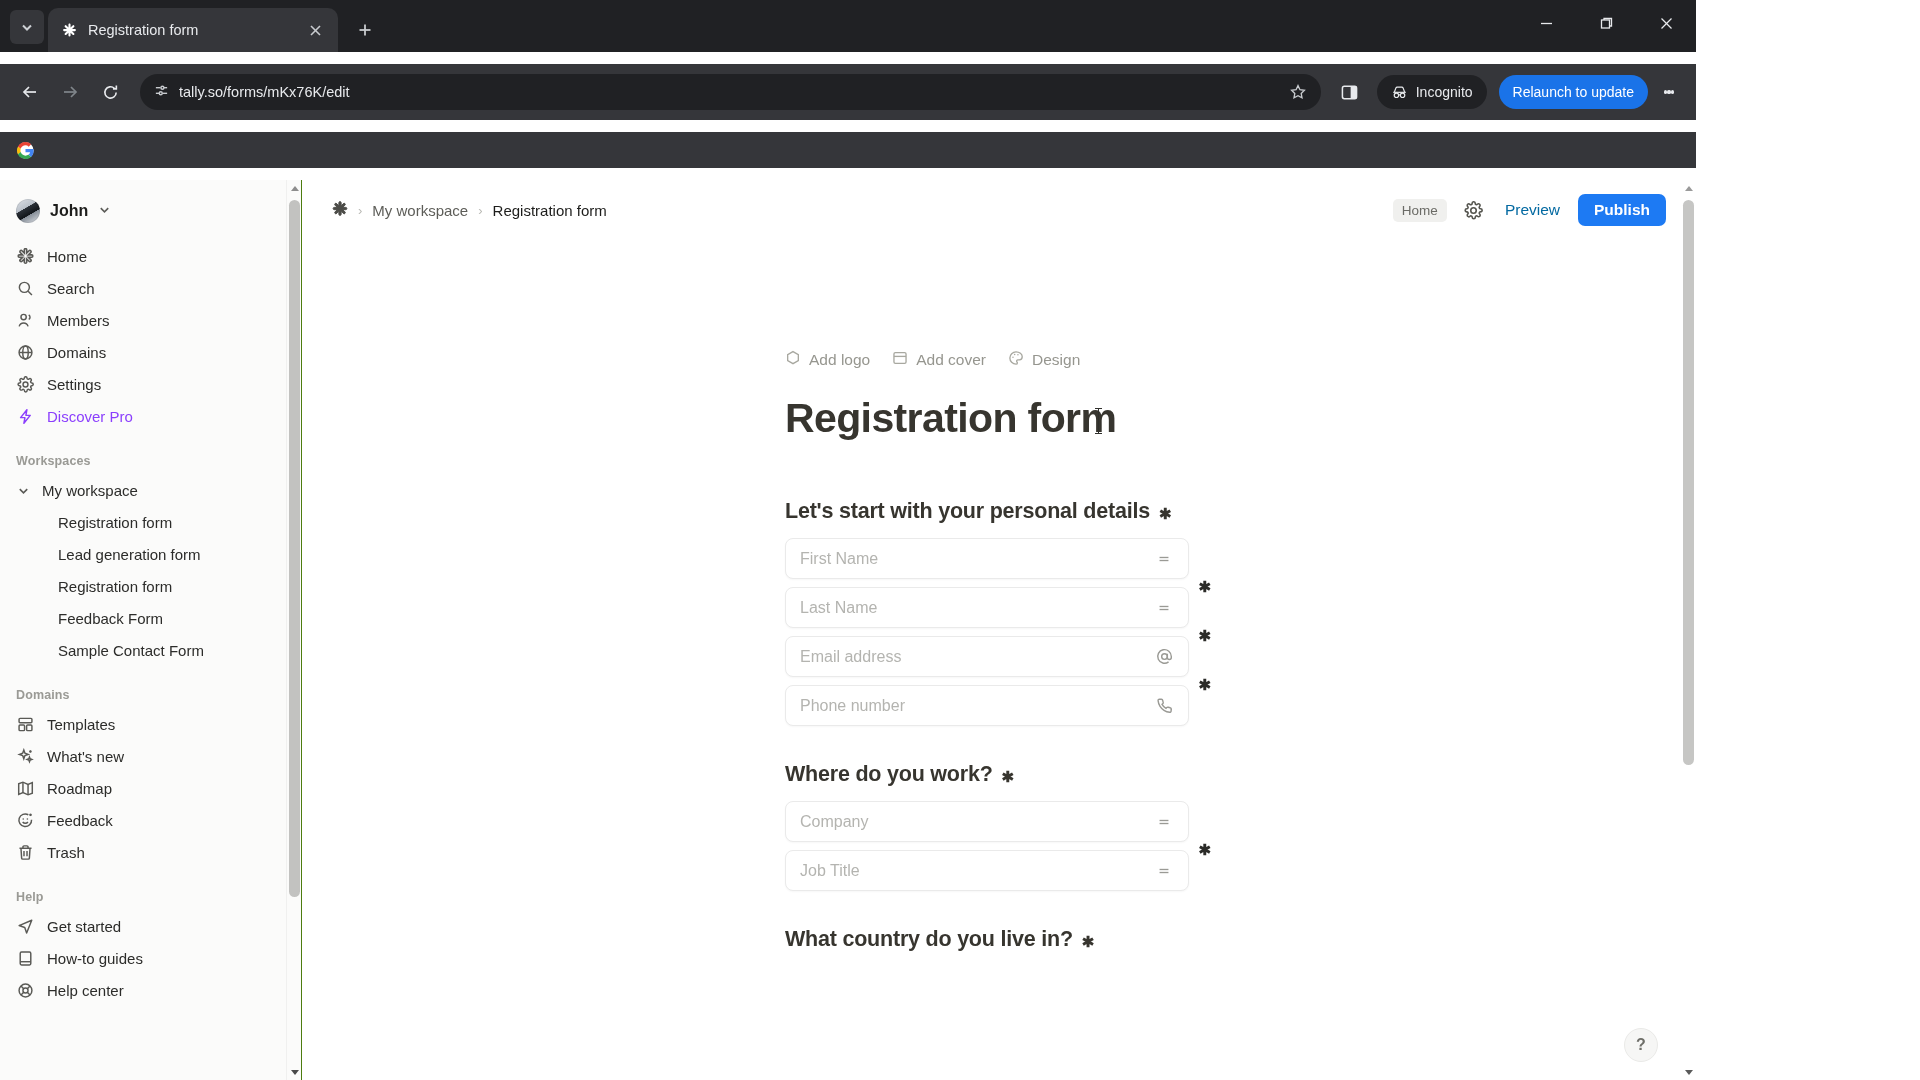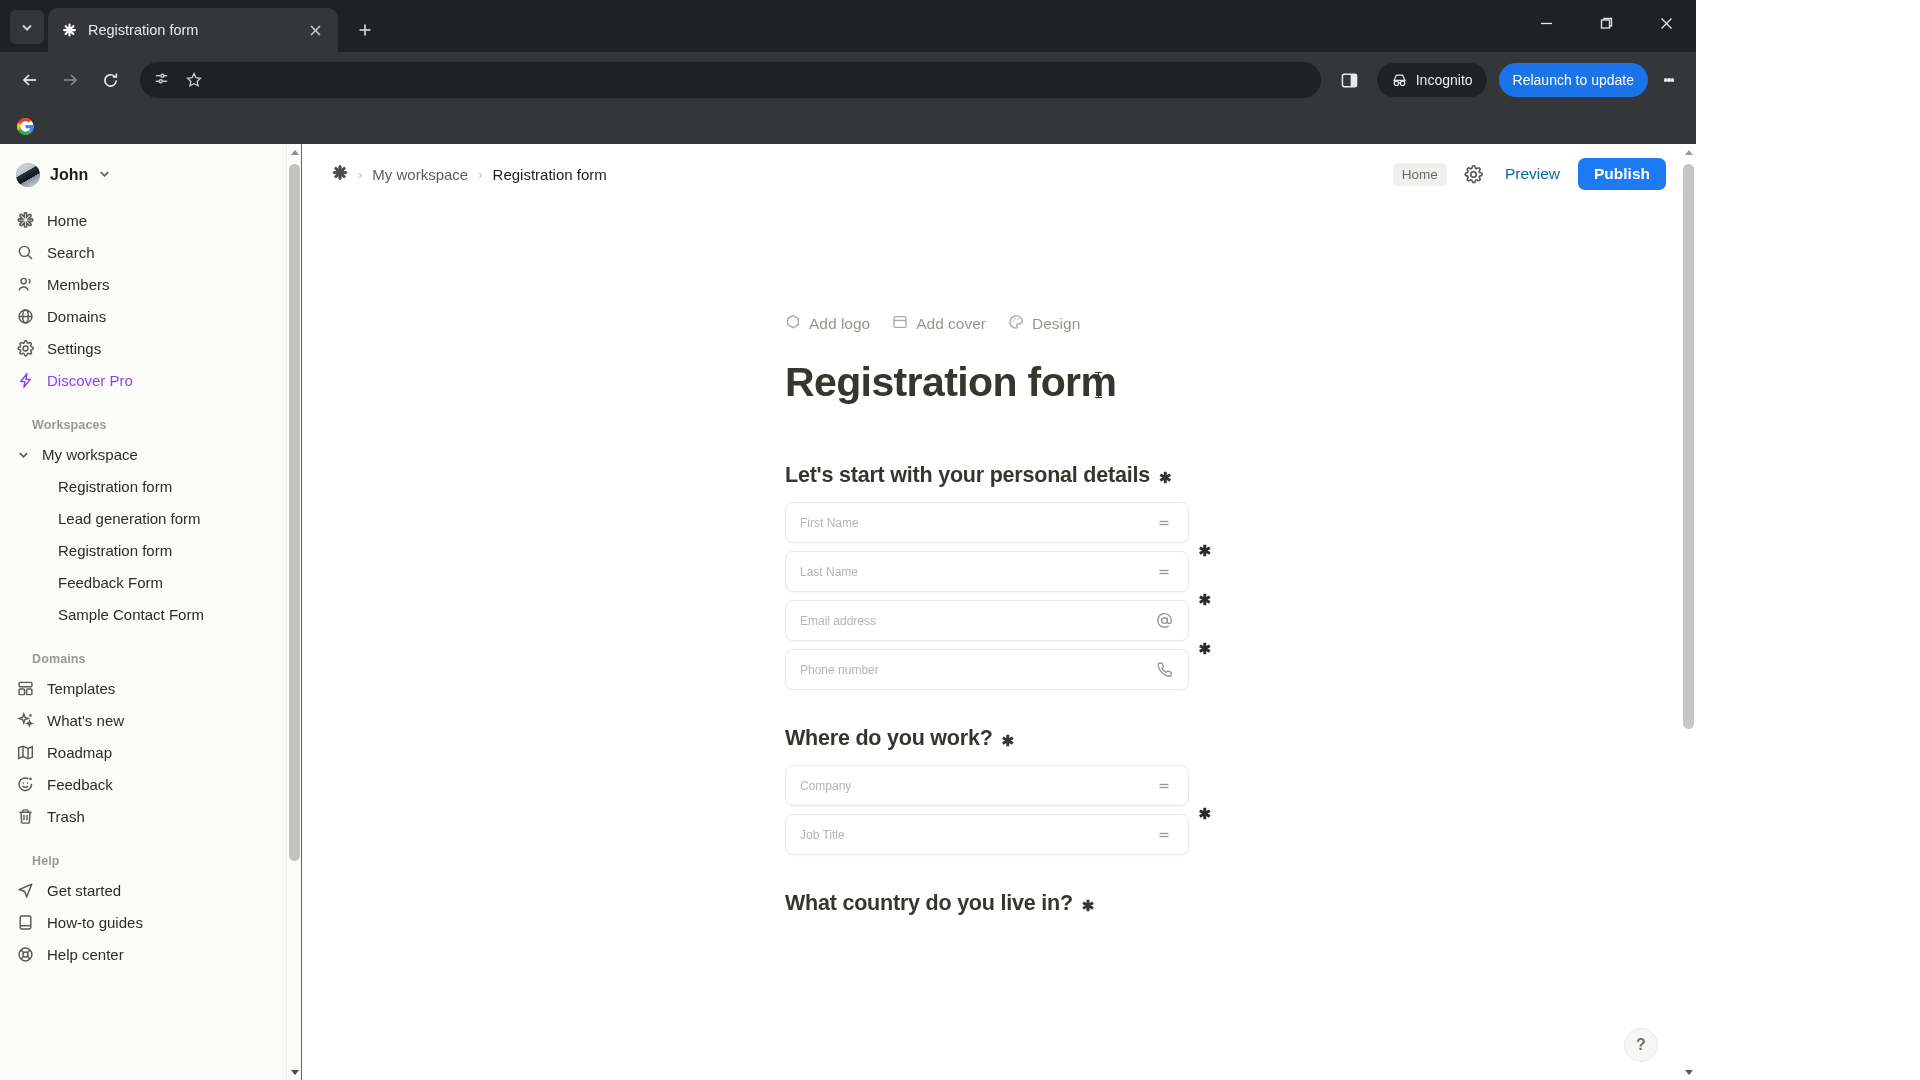--- a/index.html
+++ b/index.html
@@ -4,21 +4,21 @@
 <style>
   * { margin:0; padding:0; box-sizing:border-box; }
   html,body { width:1920px; height:1080px; overflow:hidden; }
   body {
     font-family:"Liberation Sans", sans-serif;
     background:#ffffff;
     -webkit-font-smoothing:antialiased;
   }
 
   
-  .browser { width:1696px; height:1080px; display:flex; flex-direction:column; }
+  .browser { width:1696px; height:1080px; display:flex; flex-direction:column;gap:12px; }
 
   .tabstrip {
     height:52px; background:#202124; display:flex; align-items:flex-end;
     padding-left:6px; position:relative; flex:0 0 52px;
   }
   .tab-list-btn {
     width:34px; height:34px; margin:0 4px 8px 4px; border-radius:6px;
     background:#35363a; display:flex; align-items:center; justify-content:center;
   }
   .tab-list-btn svg { fill:none; stroke:#cdd0d4; stroke-width:2; }
@@ -104,21 +104,21 @@
   .sb-item {
     display:flex; align-items:center; gap:12px; height:32px;
     padding:0 14px 0 16px; font-size:15px; color:#2c2c2a; cursor:pointer;
   }
   .sb-item .ico { width:19px; height:19px; flex:0 0 19px; display:flex; align-items:center; justify-content:center; }
   .sb-item .ico svg { stroke:#5a5a56; stroke-width:1.55; fill:none; }
   .sb-item.pro { color:#8b3ffd; font-weight:500; }
   .sb-item.pro .ico svg { stroke:#8b3ffd; fill:none; }
 
   .sb-section-label {
-    font-size:12.5px; color:#9a9a95; font-weight:600; padding:0 32px;
+    font-size:12.5px; color:#9a9a95; font-weight:600; padding:0 16px;
     margin:22px 0 6px 0; letter-spacing:.01em;
   }
 
   .sb-ws { display:flex; align-items:center; gap:10px; height:32px; padding:0 14px 0 14px; font-size:15px; color:#2c2c2a; }
   .sb-ws .caret { width:18px; flex:0 0 18px; display:flex; align-items:center; justify-content:center; }
   .sb-ws .caret svg { stroke:#5a5a56; stroke-width:1.7; fill:none; }
 
   .sb-form { height:32px; display:flex; align-items:center; padding-left:58px; font-size:15px; color:#2c2c2a; }
 
   
@@ -174,21 +174,21 @@
     display:flex; align-items:center; gap:9px; margin-bottom:14px;
   }
   .req { color:#37352f; font-size:15px; line-height:1; position:relative; top:2px; }
 
   .field { position:relative; margin-bottom:8px; }
   .field-box {
     height:41px; border:1px solid #eaeaea; border-radius:8px; background:#fff;
     display:flex; align-items:center; padding:0 14px;
     box-shadow:0 1px 2px rgba(0,0,0,.035);
   }
-  .field-ph { color:#b4b4b0; font-size:12px; flex:1; }
+  .field-ph { color:#b4b4b0; font-size:16px; flex:1; }
   .field-ico { width:20px; height:20px; display:flex; align-items:center; justify-content:center; flex:0 0 20px; }
   .field-ico svg { stroke:#9a9a95; stroke-width:1.5; fill:none; }
   .field-req {
     position:absolute; right:-22px; top:-9px; color:#2b2b28; font-size:15px; font-weight:700;
   }
 
   .section-gap { height:28px; }
 
   
   .help-fab {
@@ -283,20 +283,21 @@
       <span class="omni-lock">
         <svg width="15" height="15" viewBox="0 0 16 16">
             <line x1="2" y1="5" x2="7" y2="5"></line>
             <line x1="10.5" y1="5" x2="14" y2="5"></line>
             <circle cx="9" cy="5" r="1.6"></circle>
             <line x1="2" y1="11" x2="5.5" y2="11"></line>
             <line x1="9" y1="11" x2="14" y2="11"></line>
             <circle cx="7.2" cy="11" r="1.6"></circle>
           </svg>
       </span>
+      <span class="omni-url">tally.so/forms/mKx76K/edit</span>
       <span class="omni-star">
         <svg width="16" height="16" viewBox="0 0 18 18">
             <polygon points="9,1.8 11.2,6.4 16.2,7.1 12.6,10.6 13.5,15.6 9,13.2 4.5,15.6 5.4,10.6 1.8,7.1 6.8,6.4"></polygon>
           </svg>
       </span>
     </div>
 
     <div class="side-panel-btn">
       <svg width="17" height="17" viewBox="0 0 18 18">
           <rect x="1.5" y="2.5" width="15" height="13" rx="2"></rect>

